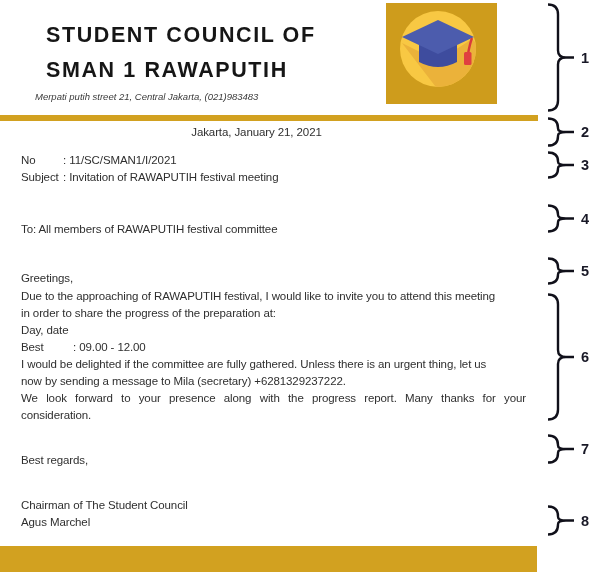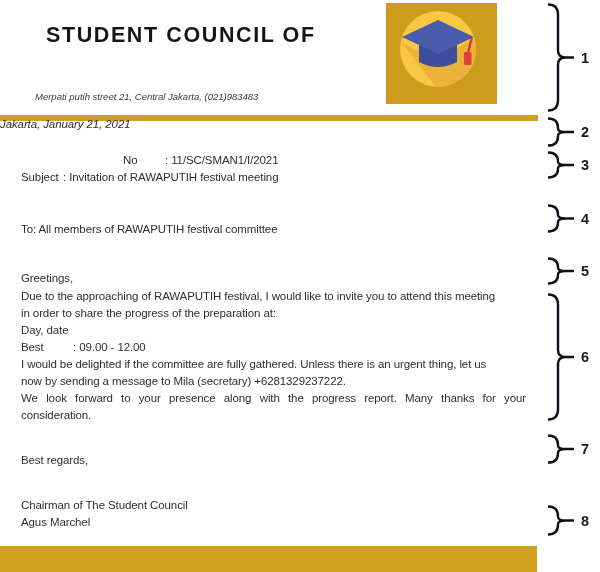--- a/index.html
+++ b/index.html
@@ -34,23 +34,23 @@
   .logo-shadow{fill:var(--circle-shadow);}
   .cap-board{fill:var(--cap-blue);}
   .cap-base{fill:var(--cap-dark);}
   .tassel-line{stroke:#D93A3C;stroke-width:2.4;fill:none;}
   .tassel-bob{fill:var(--tassel-red);}
   
   .divider{position:absolute;left:0;top:115px;width:538px;height:6px;background:var(--gold);}
   .bottom-bar{position:absolute;left:0;top:546px;width:537px;height:26px;background:var(--gold);}
   
   .txt{font-size:11.5px;letter-spacing:-0.1px;line-height:17px;color:#2f2f2f;}
-  .dateline{position:absolute;left:0;top:116px;width:513px;text-align:left;white-space:nowrap;font-style:italic;}
+  .dateline{position:absolute;left:0;top:124px;width:513px;text-align:center;white-space:nowrap;}
   .ref-block{position:absolute;left:21px;top:152px;}
-  .ref-row{display:flex;justify-content:flex-end;}
+  .ref-row{display:flex;}
   .ref-label{width:42px;flex:0 0 42px;}
   .to-line{position:absolute;left:21px;top:221px;white-space:nowrap;}
   .salutation{position:absolute;left:21px;top:270px;white-space:nowrap;}
   .body-block{position:absolute;left:21px;top:288px;width:505px;}
   .body-line{white-space:nowrap;}
   .detail-row{display:flex;}
   .detail-label{width:52px;flex:0 0 52px;}
   .justified{white-space:normal;text-align:justify;text-align-last:justify;}
   .closing-line{position:absolute;left:21px;top:452px;white-space:nowrap;}
   .signature{position:absolute;left:21px;top:497px;line-height:16.5px;white-space:nowrap;}
@@ -65,20 +65,21 @@
     font-family:"Liberation Sans",sans-serif;
   }
 </style>
 </head>
 <body>
 
 <div class="page">
 
   <div class="org-title">
     <div>STUDENT COUNCIL OF</div>
+    <div>SMAN 1 RAWAPUTIH</div>
   </div>
   <div class="org-address">Merpati putih street 21, Central Jakarta, (021)983483</div>
 
   <svg class="logo" viewBox="0 0 111 101" aria-hidden="true">
     <defs>
       <clipPath id="circleClip">
           <circle cx="52" cy="46" r="38"></circle>
         </clipPath>
     </defs>
     <rect class="logo-square" x="0" y="0" width="111" height="101"></rect>

